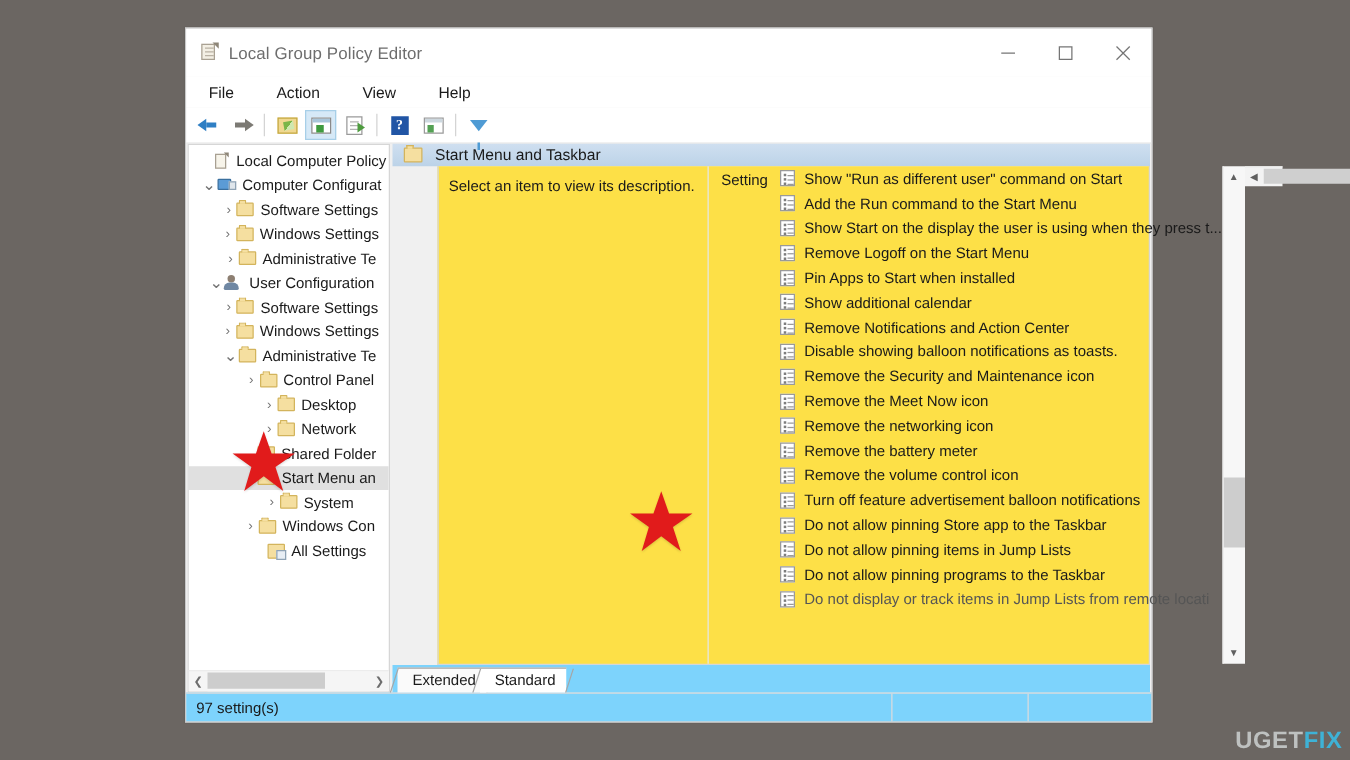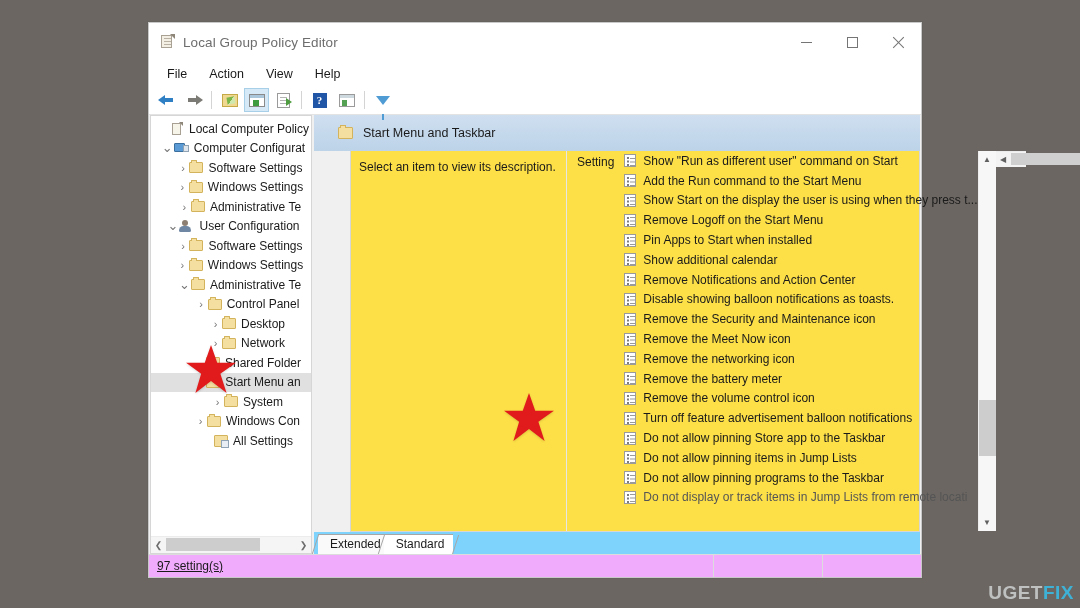--- a/index.html
+++ b/index.html
@@ -93,21 +93,21 @@
   .winbtn .cls::after  { transform: rotate(-45deg); }
 
   
   .menubar {
     height: 25px;
     background: #ffffff;
     display: flex;
     align-items: center;
     padding-left: 8px;
     flex: none;
-    gap: 2px;
+    gap: 14px;
   }
   .menuitem {
     font-size: 12.5px;
     color: #1a1a1a;
     padding: 3px 10px;
   }
 
   
   .toolbar {
     height: 28px;
@@ -292,26 +292,26 @@
   .hs-thumb { position: absolute; left: 0px; top: 1px; width: 94px; height: 13px; background: #cdcdcd; }
 
   
   .rightpane {
     flex: 1;
     margin: 0 1px 0 2px;
     display: flex; flex-direction: column;
     min-width: 0; min-height: 0;
   }
   .banner {
-    height: 36px;
+    height: 18px;
     background: #c3d7ea;
     background: linear-gradient(#cfdff0, #bcd3e8);
     display: flex; align-items: center;
     flex: none;
-    padding-left: 24px;
+    padding-left: 9px;
   }
   .banner .bfolder {
     width: 15px; height: 12px; background: #f5dfa0; border: 1px solid #d3b45c; box-sizing:border-box; border-radius:1px;
     position: relative; margin-right: 10px;
   }
   .banner .bfolder::before {
     content:""; position:absolute; left:1px; top:-3px; width:6px;height:3px;background:#f5dfa0;border:1px solid #d3b45c;border-bottom:none;box-sizing:border-box;
   }
   .banner-title { font-size: 12.5px; color: #1a1a1a; }
 
@@ -436,28 +436,27 @@
     width: 11px;
     border-right: 1px solid #a6a6a6;
     transform: skewX(-18deg);
     transform-origin: bottom right;
   }
   .tab.active { background: #ffffff; text-align: center; }
 
   
   .statusbar {
     height: 22px;
-    background: #f0abfc;
+    background: #7dd3fc;
     border-top: 1px solid #dcdcdc;
     display: flex;
     align-items: center;
     flex: none;
     font-size: 12px;
     color: #1a1a1a;
-    text-decoration: underline;
   }
   .status-seg { padding-left: 8px; }
   .status-seg.grow { flex: 1; }
   .status-div { width: 1px; height: 22px; background: #dcdcdc; }
   .status-pan1 { width: 100px; }
   .status-pan2 { width: 90px; }
 
   
   .star {
     position: absolute;

